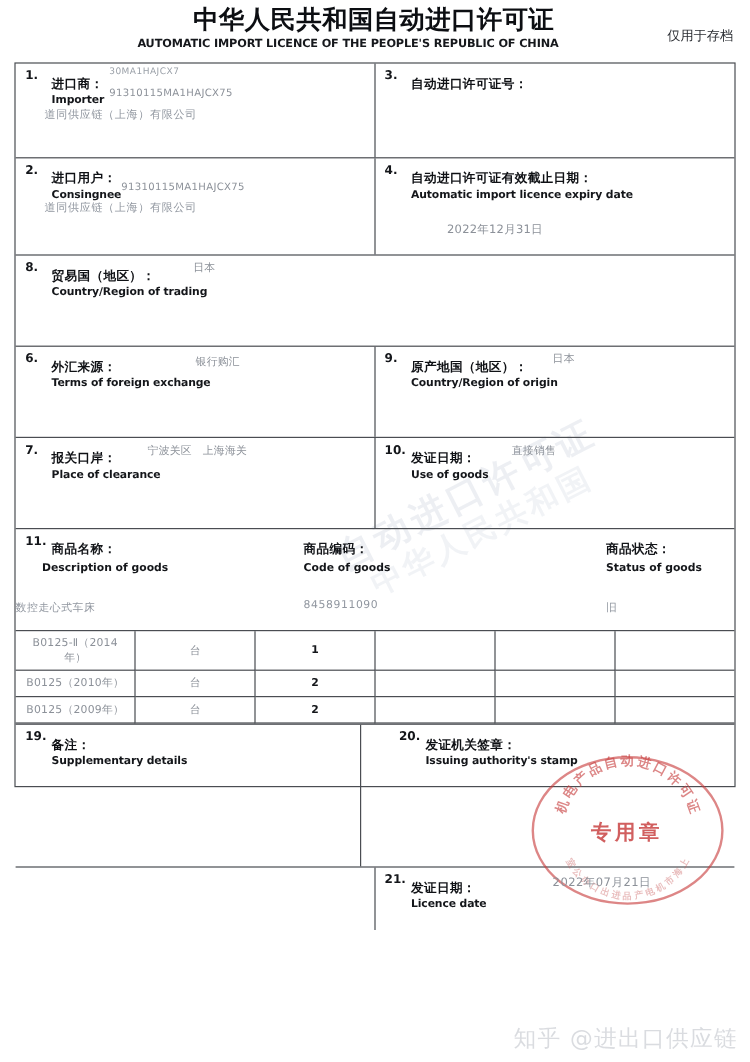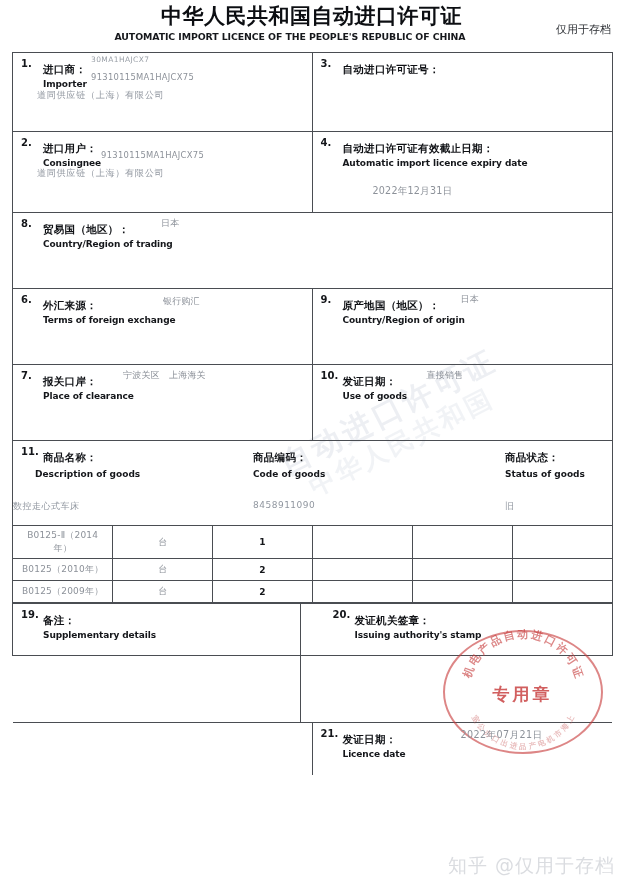--- a/index.html
+++ b/index.html
@@ -393,13 +393,13 @@
     <div class="cell bordered half blk21"></div>
     <div class="cell half blk21" style="position:relative;">
       <span class="num">21.</span><span class="lbl-cn">发证日期：</span>
       <span class="lbl-en">Licence date</span>
       <div class="date21">2022年07月21日</div>
     </div>
   </div>
 
 </div>
 
-<div class="zhihu-watermark">知乎 @仅用于存档</div>
+<div class="zhihu-watermark">知乎 @进出口供应链</div>
 
 </body></html>

